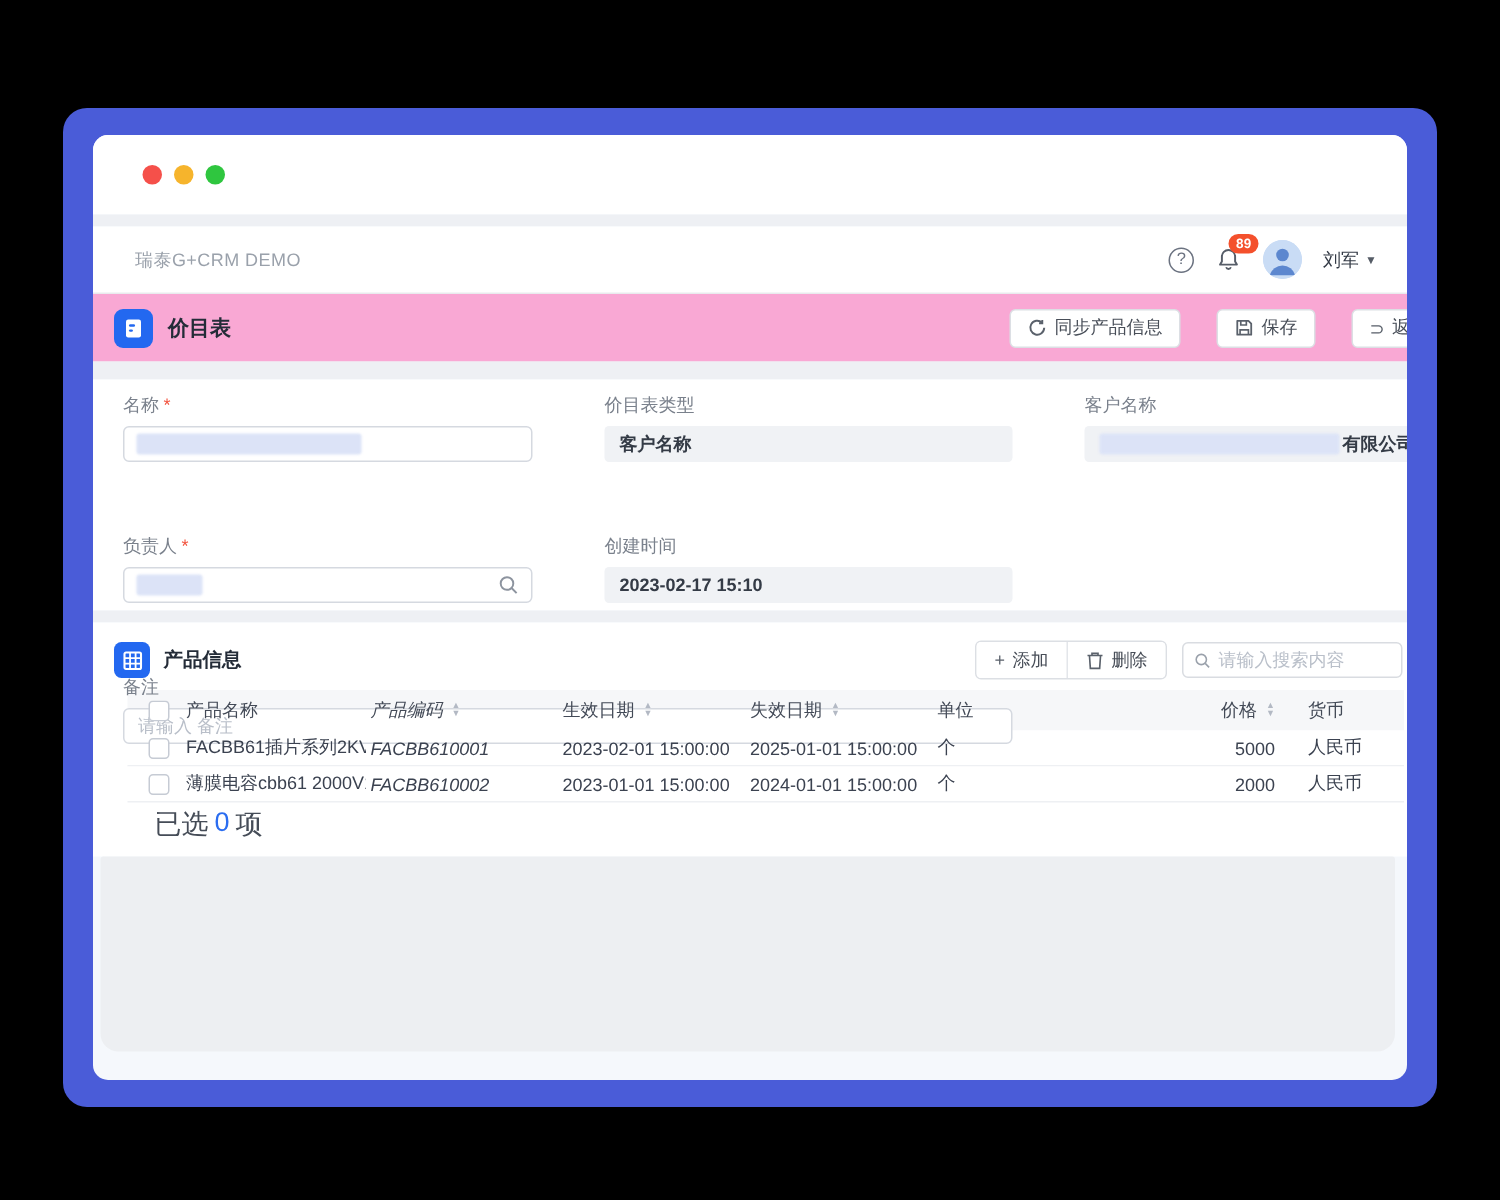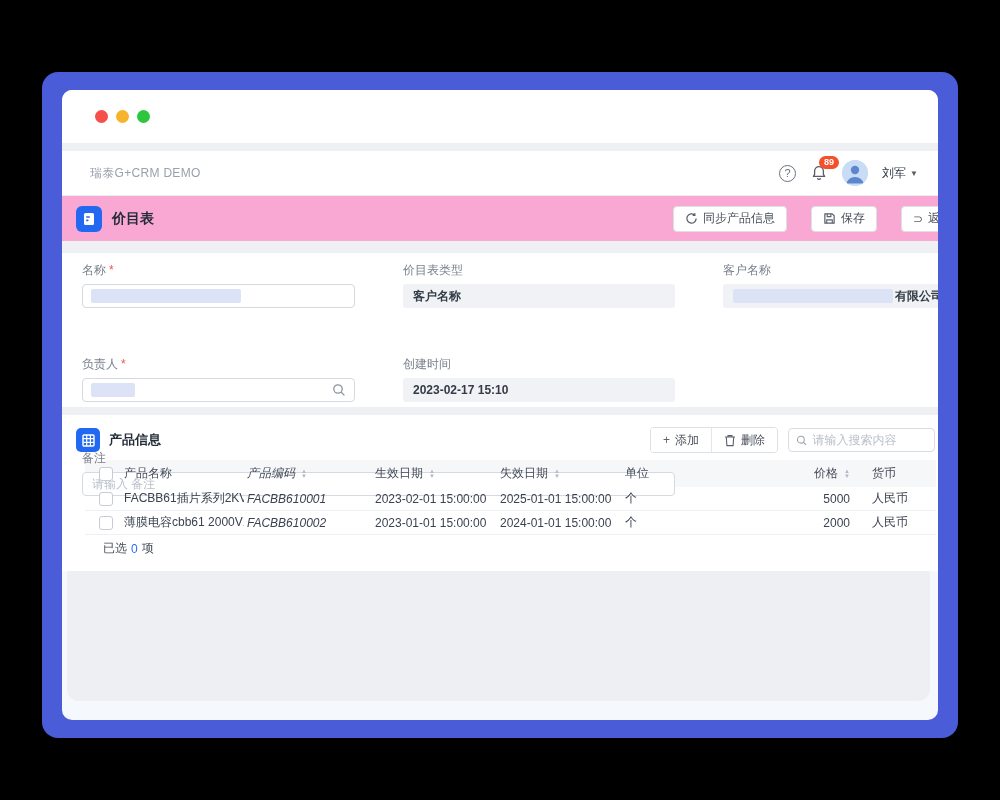--- a/index.html
+++ b/index.html
@@ -90,21 +90,21 @@
   .c-check { width:36px; padding-left:14px; }
   .c-name { width:123px;text-align:center; }
   .c-code { width:128px;font-style:italic; }
   .c-eff  { width:125px; }
   .c-exp  { width:125px; }
   .c-unit { width:128px; }
   .c-price{ width:110px; justify-content:flex-end; padding-right:10px; }
   .c-curr { width:76px; padding-left:12px; }
   .checkbox { width:14px; height:14px; border:1px solid #c6cbd4; border-radius:3px; background:#fff; cursor:pointer; }
   .sort { display:inline-flex; flex-direction:column; line-height:5px; font-size:6px; color:#b3b9c4; margin-left:2px; }
-  .tfoot { height:27px; display:flex; align-items:center; padding-left:18px; font-size:12px; color:#454c57; gap:4px; }
+  .tfoot { height:27px; display:flex; align-items:center; padding-left:18px; font-size:18px; color:#454c57; gap:4px; }
   .sel-count { color:#2b6df0; }
 
   .gray-panel { margin:0 8px 0 5px; height:130px; background:#edeff2;
     border-radius:2px 2px 12px 12px; }
   svg { display:block; }
 </style>
 </head>
 <body>
 
 <div class="stage">

